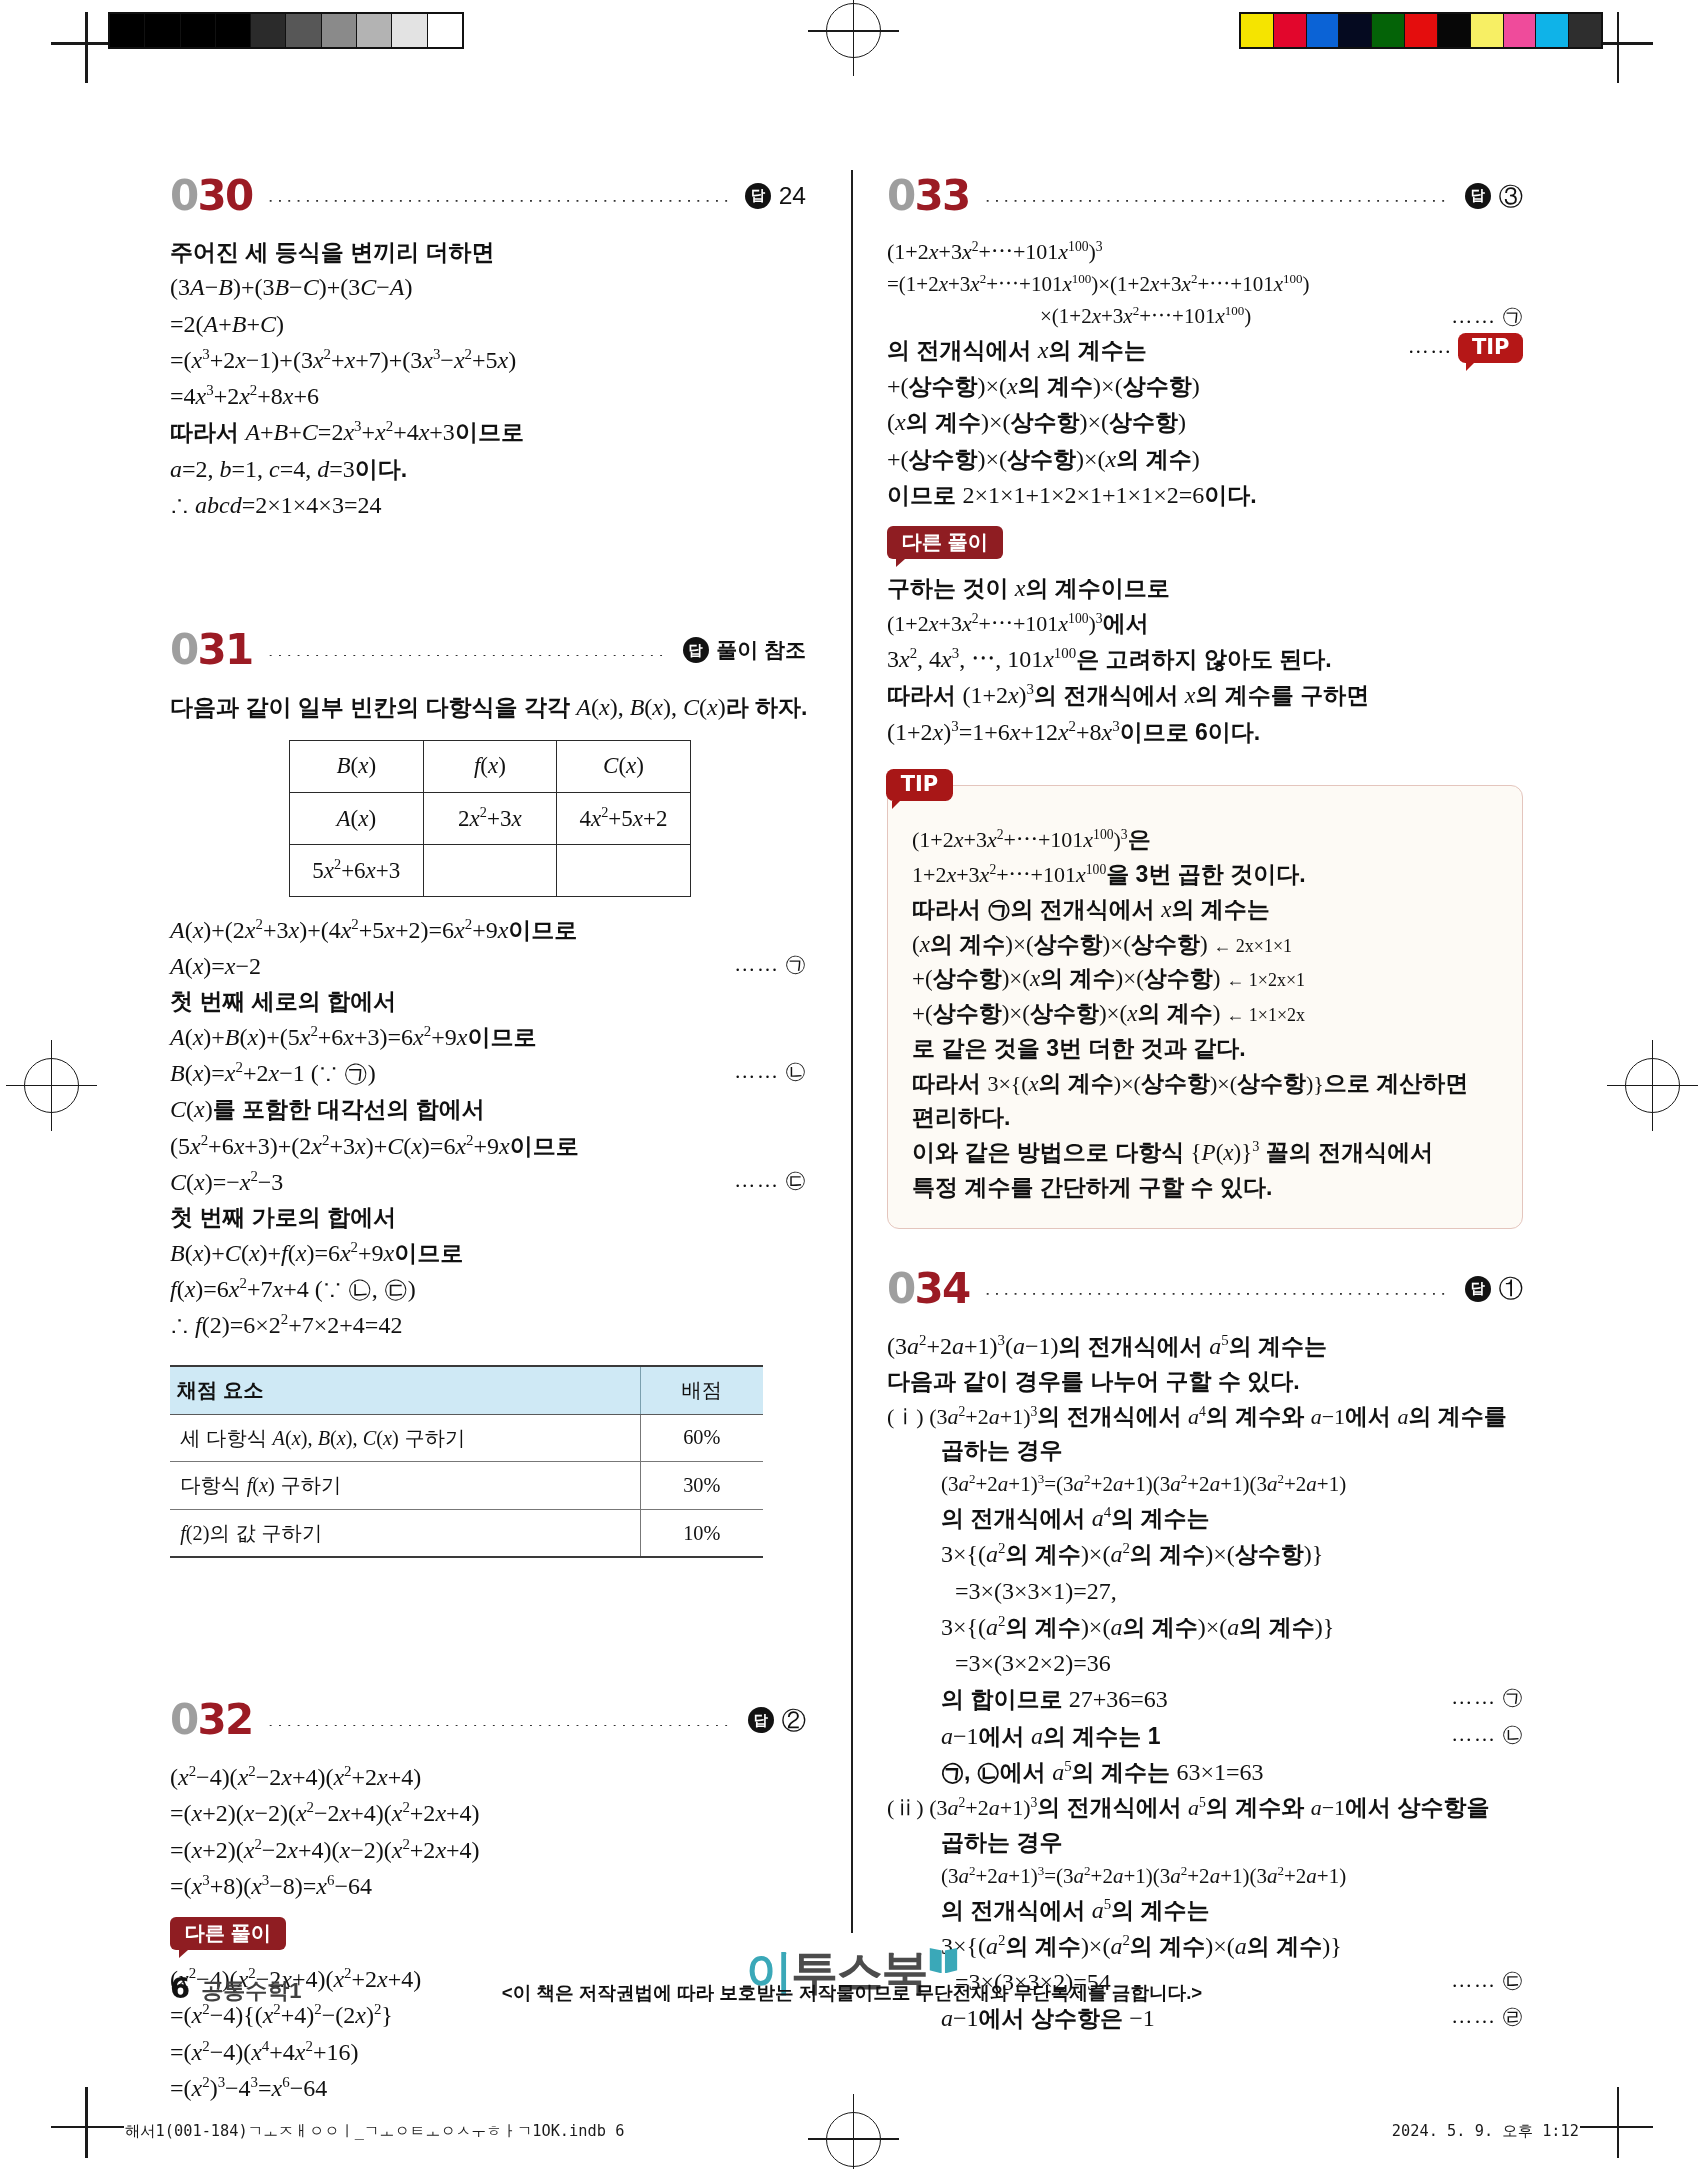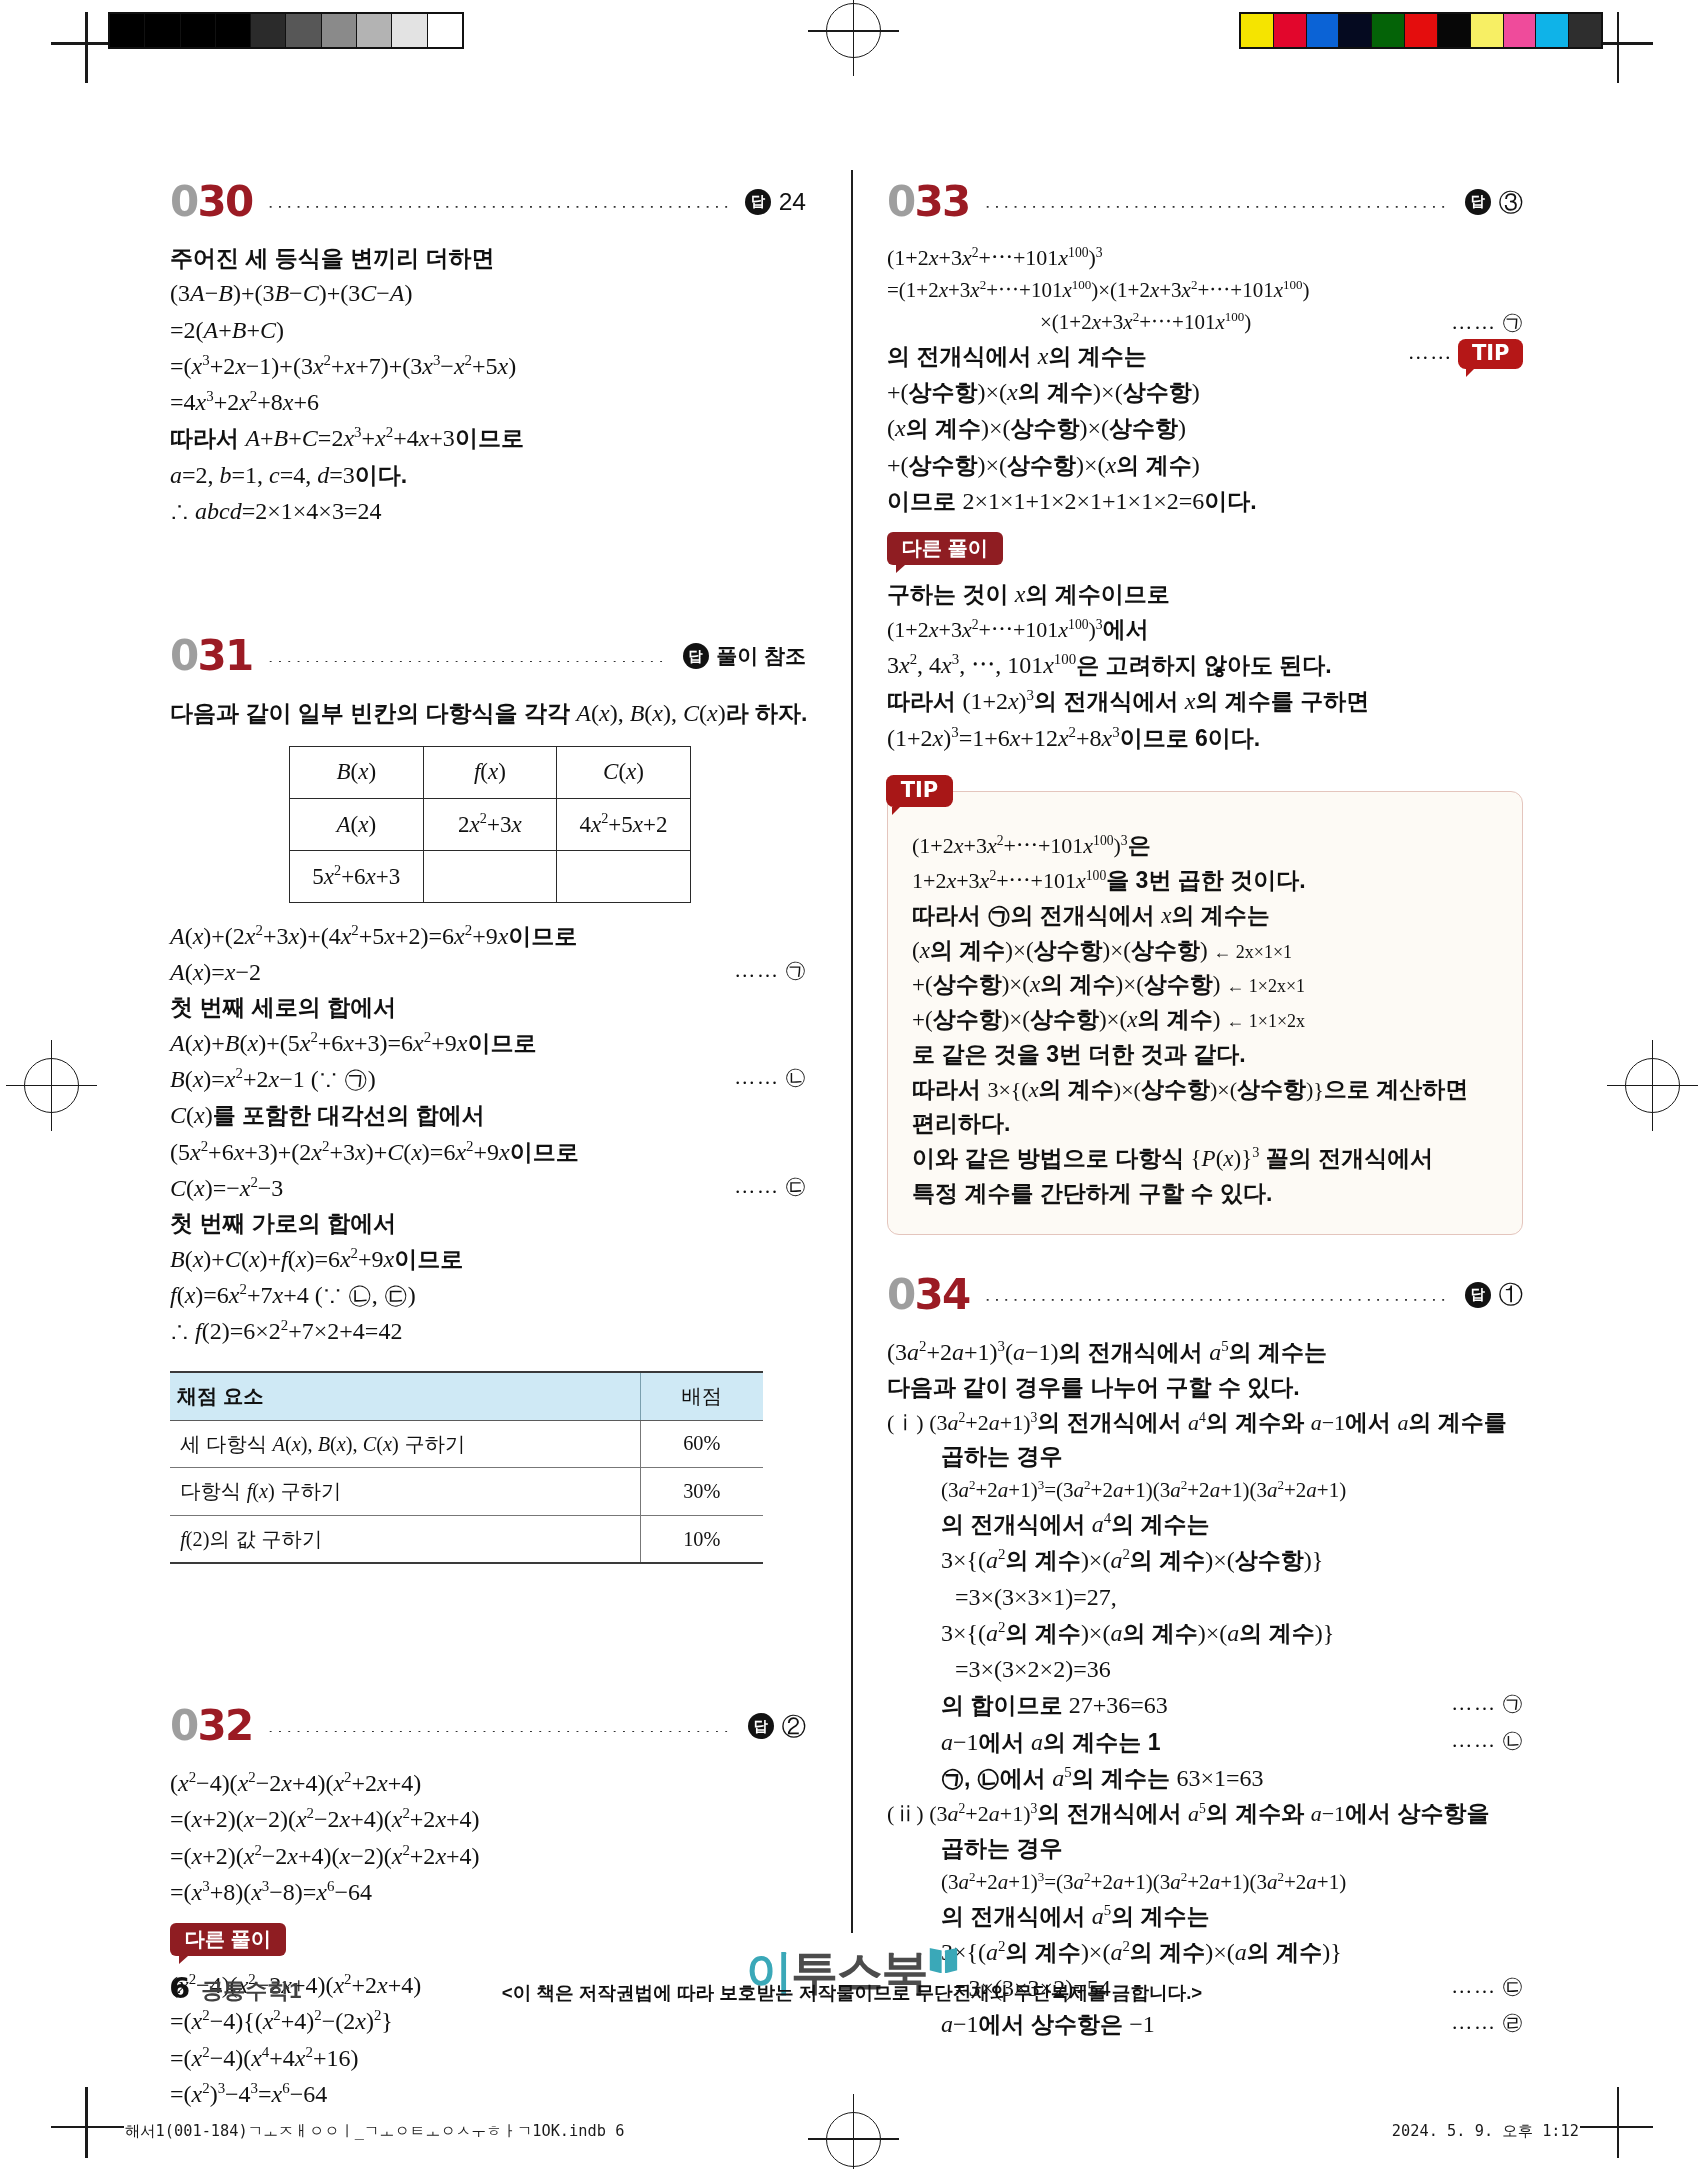--- a/index.html
+++ b/index.html
@@ -44,21 +44,21 @@
   .calib-strip.color .sw { border-right: 1.7px solid #111; }
 
   
   .page {
     position: absolute;
     left: 0; top: 0; right: 0; bottom: 0;
   }
 
   .columns {
     position: absolute;
-    left: 170px; top: 181px;
+    left: 170px; top: 175px;
     width: 1381px;
     display: flex;
     gap: 0;
   }
   .col { width: 636px; }
   .col.left { padding-right: 34px; }
   .col.right { padding-left: 47px; }
 
   .col-divider {
     position: absolute;

